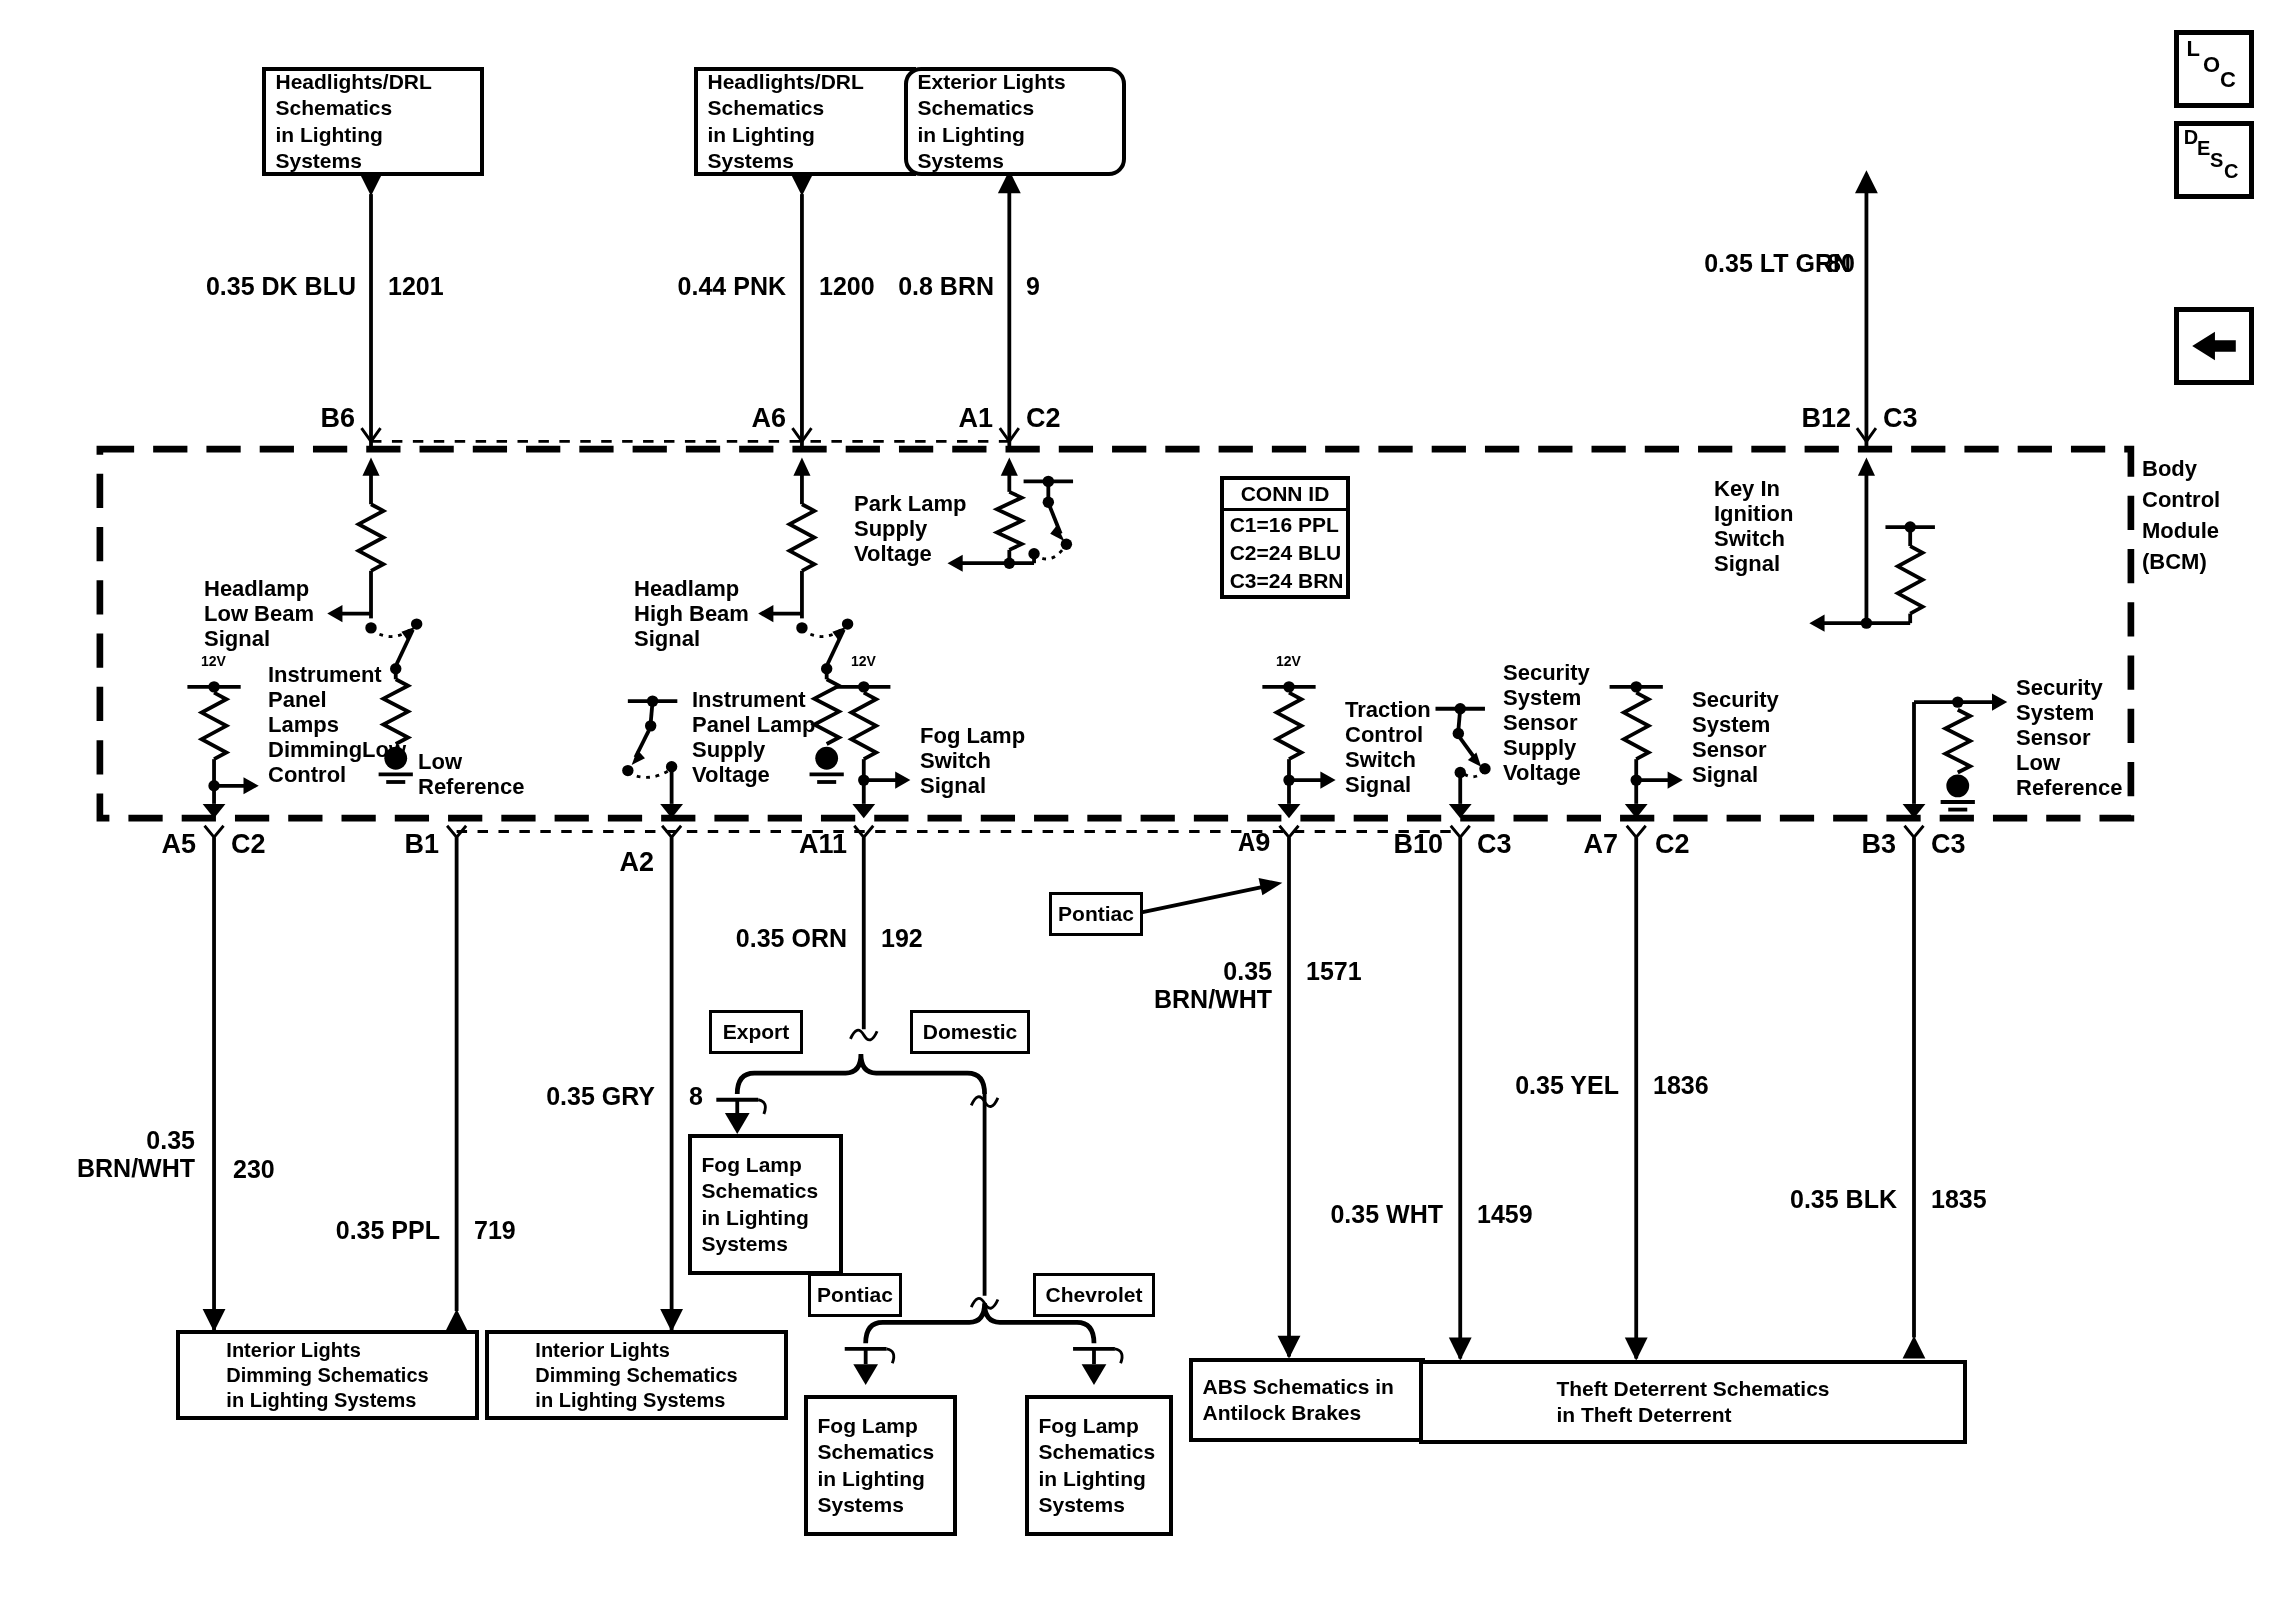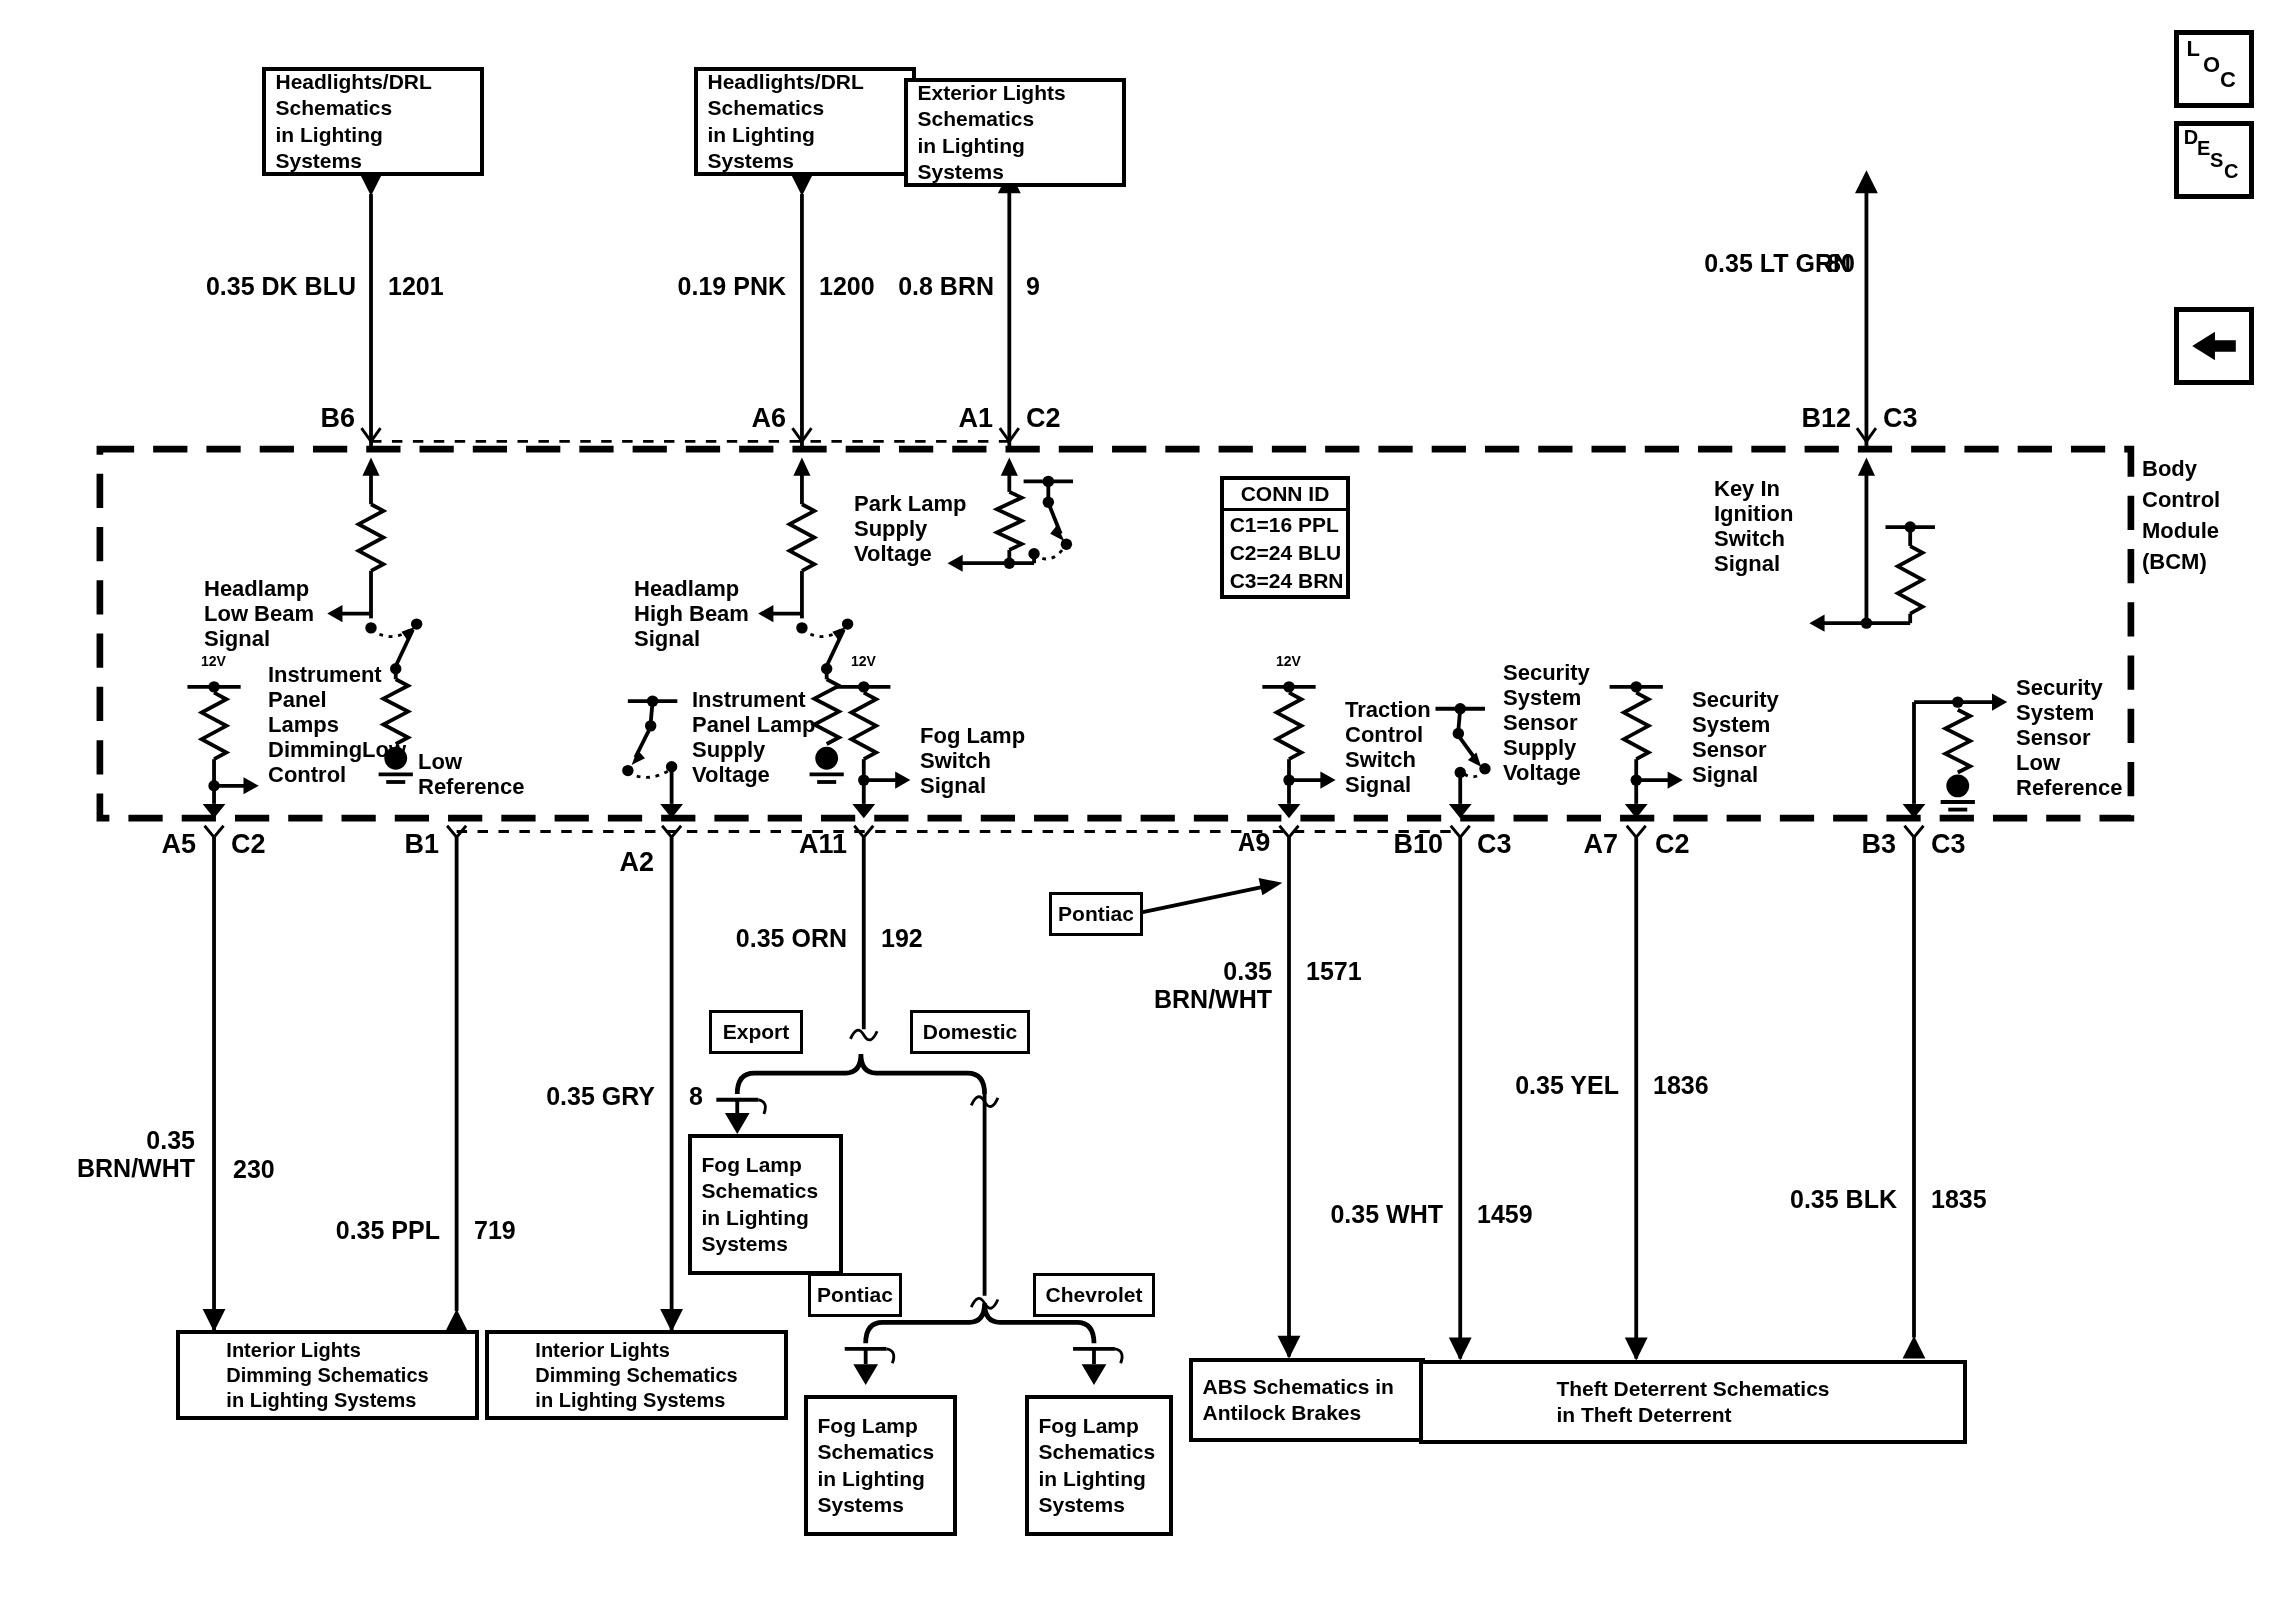--- a/index.html
+++ b/index.html
@@ -264,29 +264,29 @@
   <div class="refbox" style="left:262px;top:67px;width:214px;height:101px;">
     <div class="inner ml">Headlights/DRL
 Schematics
 in Lighting Systems</div>
   </div>
   <div class="refbox" style="left:694px;top:67px;width:214px;height:101px;">
     <div class="inner ml">Headlights/DRL
 Schematics
 in Lighting Systems</div>
   </div>
-  <div class="refbox" style="left:904px;top:78px;width:214px;height:101px;">
+  <div class="refbox" style="left:904px;top:67px;width:214px;height:101px;border-radius:17px;">
     <div class="inner ml">Exterior Lights
 Schematics
 in Lighting Systems</div>
   </div>
 
   <div class="t wlabel ml" style="left:204px;top:272px;width:152px;text-align:right;">0.35 DK BLU</div>
   <div class="t wlabel" style="left:388px;top:272px;">1201</div>
-  <div class="t wlabel ml" style="left:634px;top:272px;width:152px;text-align:right;">0.19 PNK</div>
+  <div class="t wlabel ml" style="left:634px;top:272px;width:152px;text-align:right;">0.44 PNK</div>
   <div class="t wlabel" style="left:819px;top:272px;">1200</div>
   <div class="t wlabel ml" style="left:842px;top:272px;width:152px;text-align:right;">0.8 BRN</div>
   <div class="t wlabel" style="left:1026px;top:272px;">9</div>
   <div class="t wlabel ml" style="left:1699px;top:249px;width:152px;text-align:right;">0.35 LT GRN</div>
   <div class="t wlabel" style="left:1805px;top:249px;margin-left:22px;">80</div>
 
   <div class="t pin" style="left:287px;top:403px;width:68px;text-align:right;">B6</div>
   <div class="t pin" style="left:718px;top:403px;width:68px;text-align:right;">A6</div>
   <div class="t pin" style="left:925px;top:403px;width:68px;text-align:right;">A1</div>
   <div class="t pin" style="left:1026px;top:403px;">C2</div>

